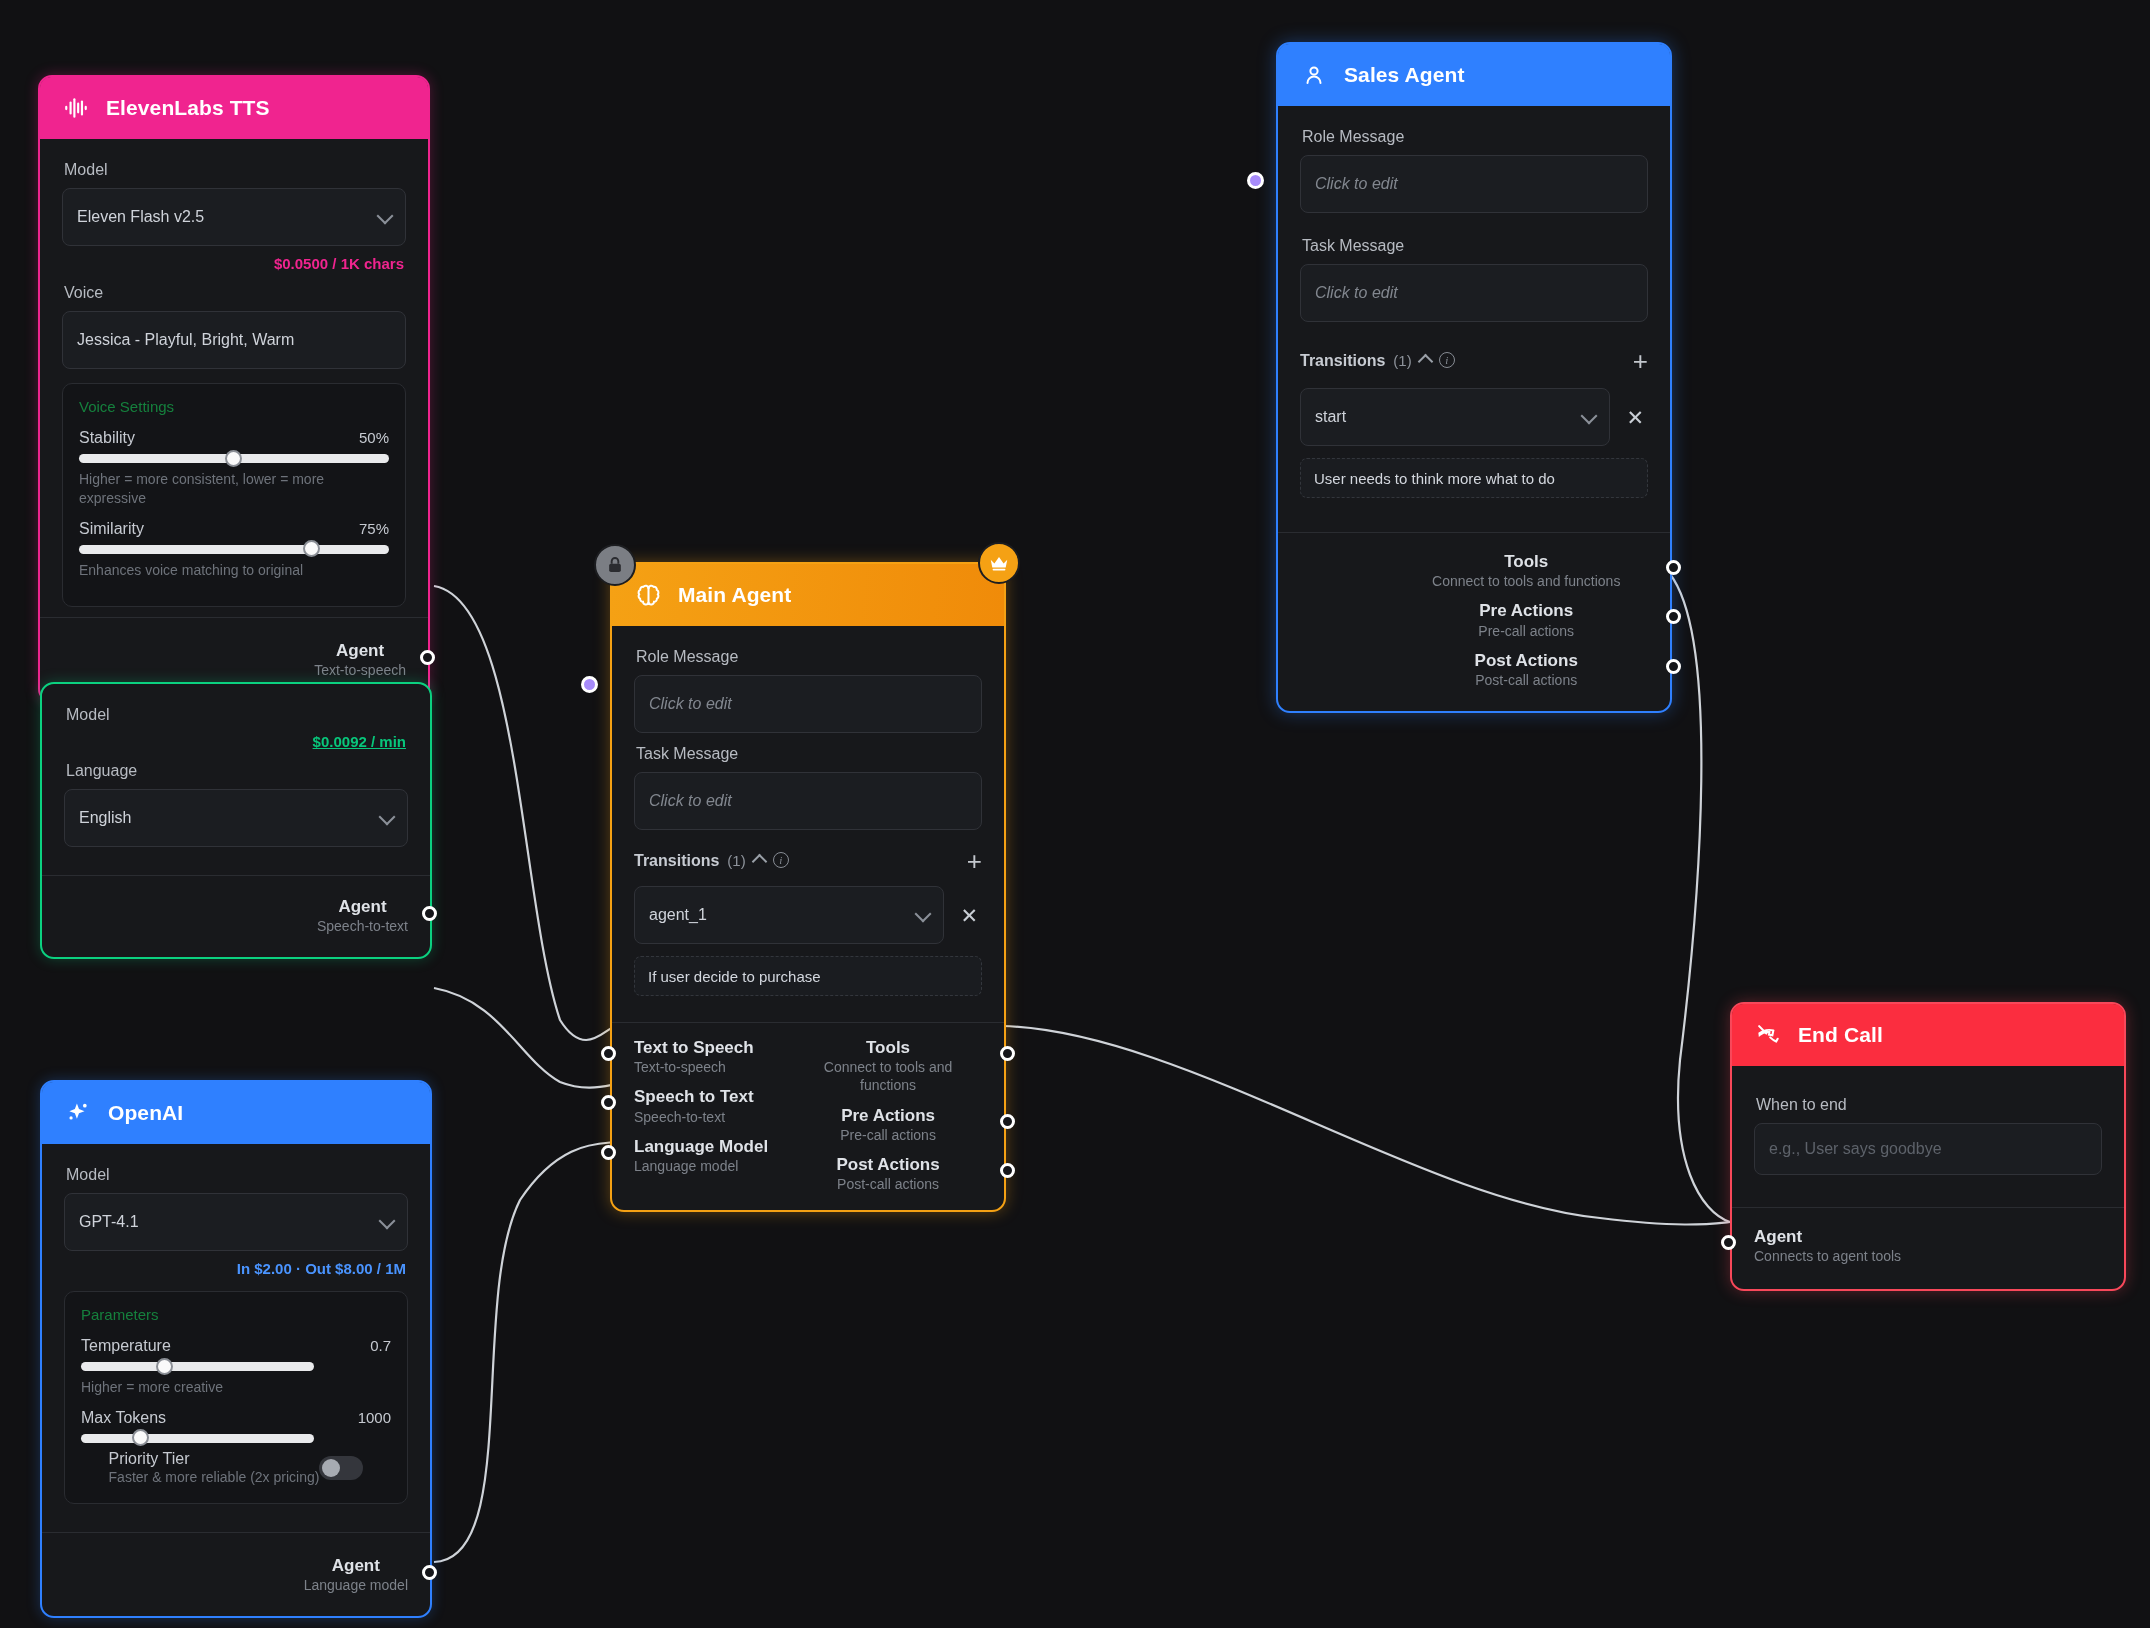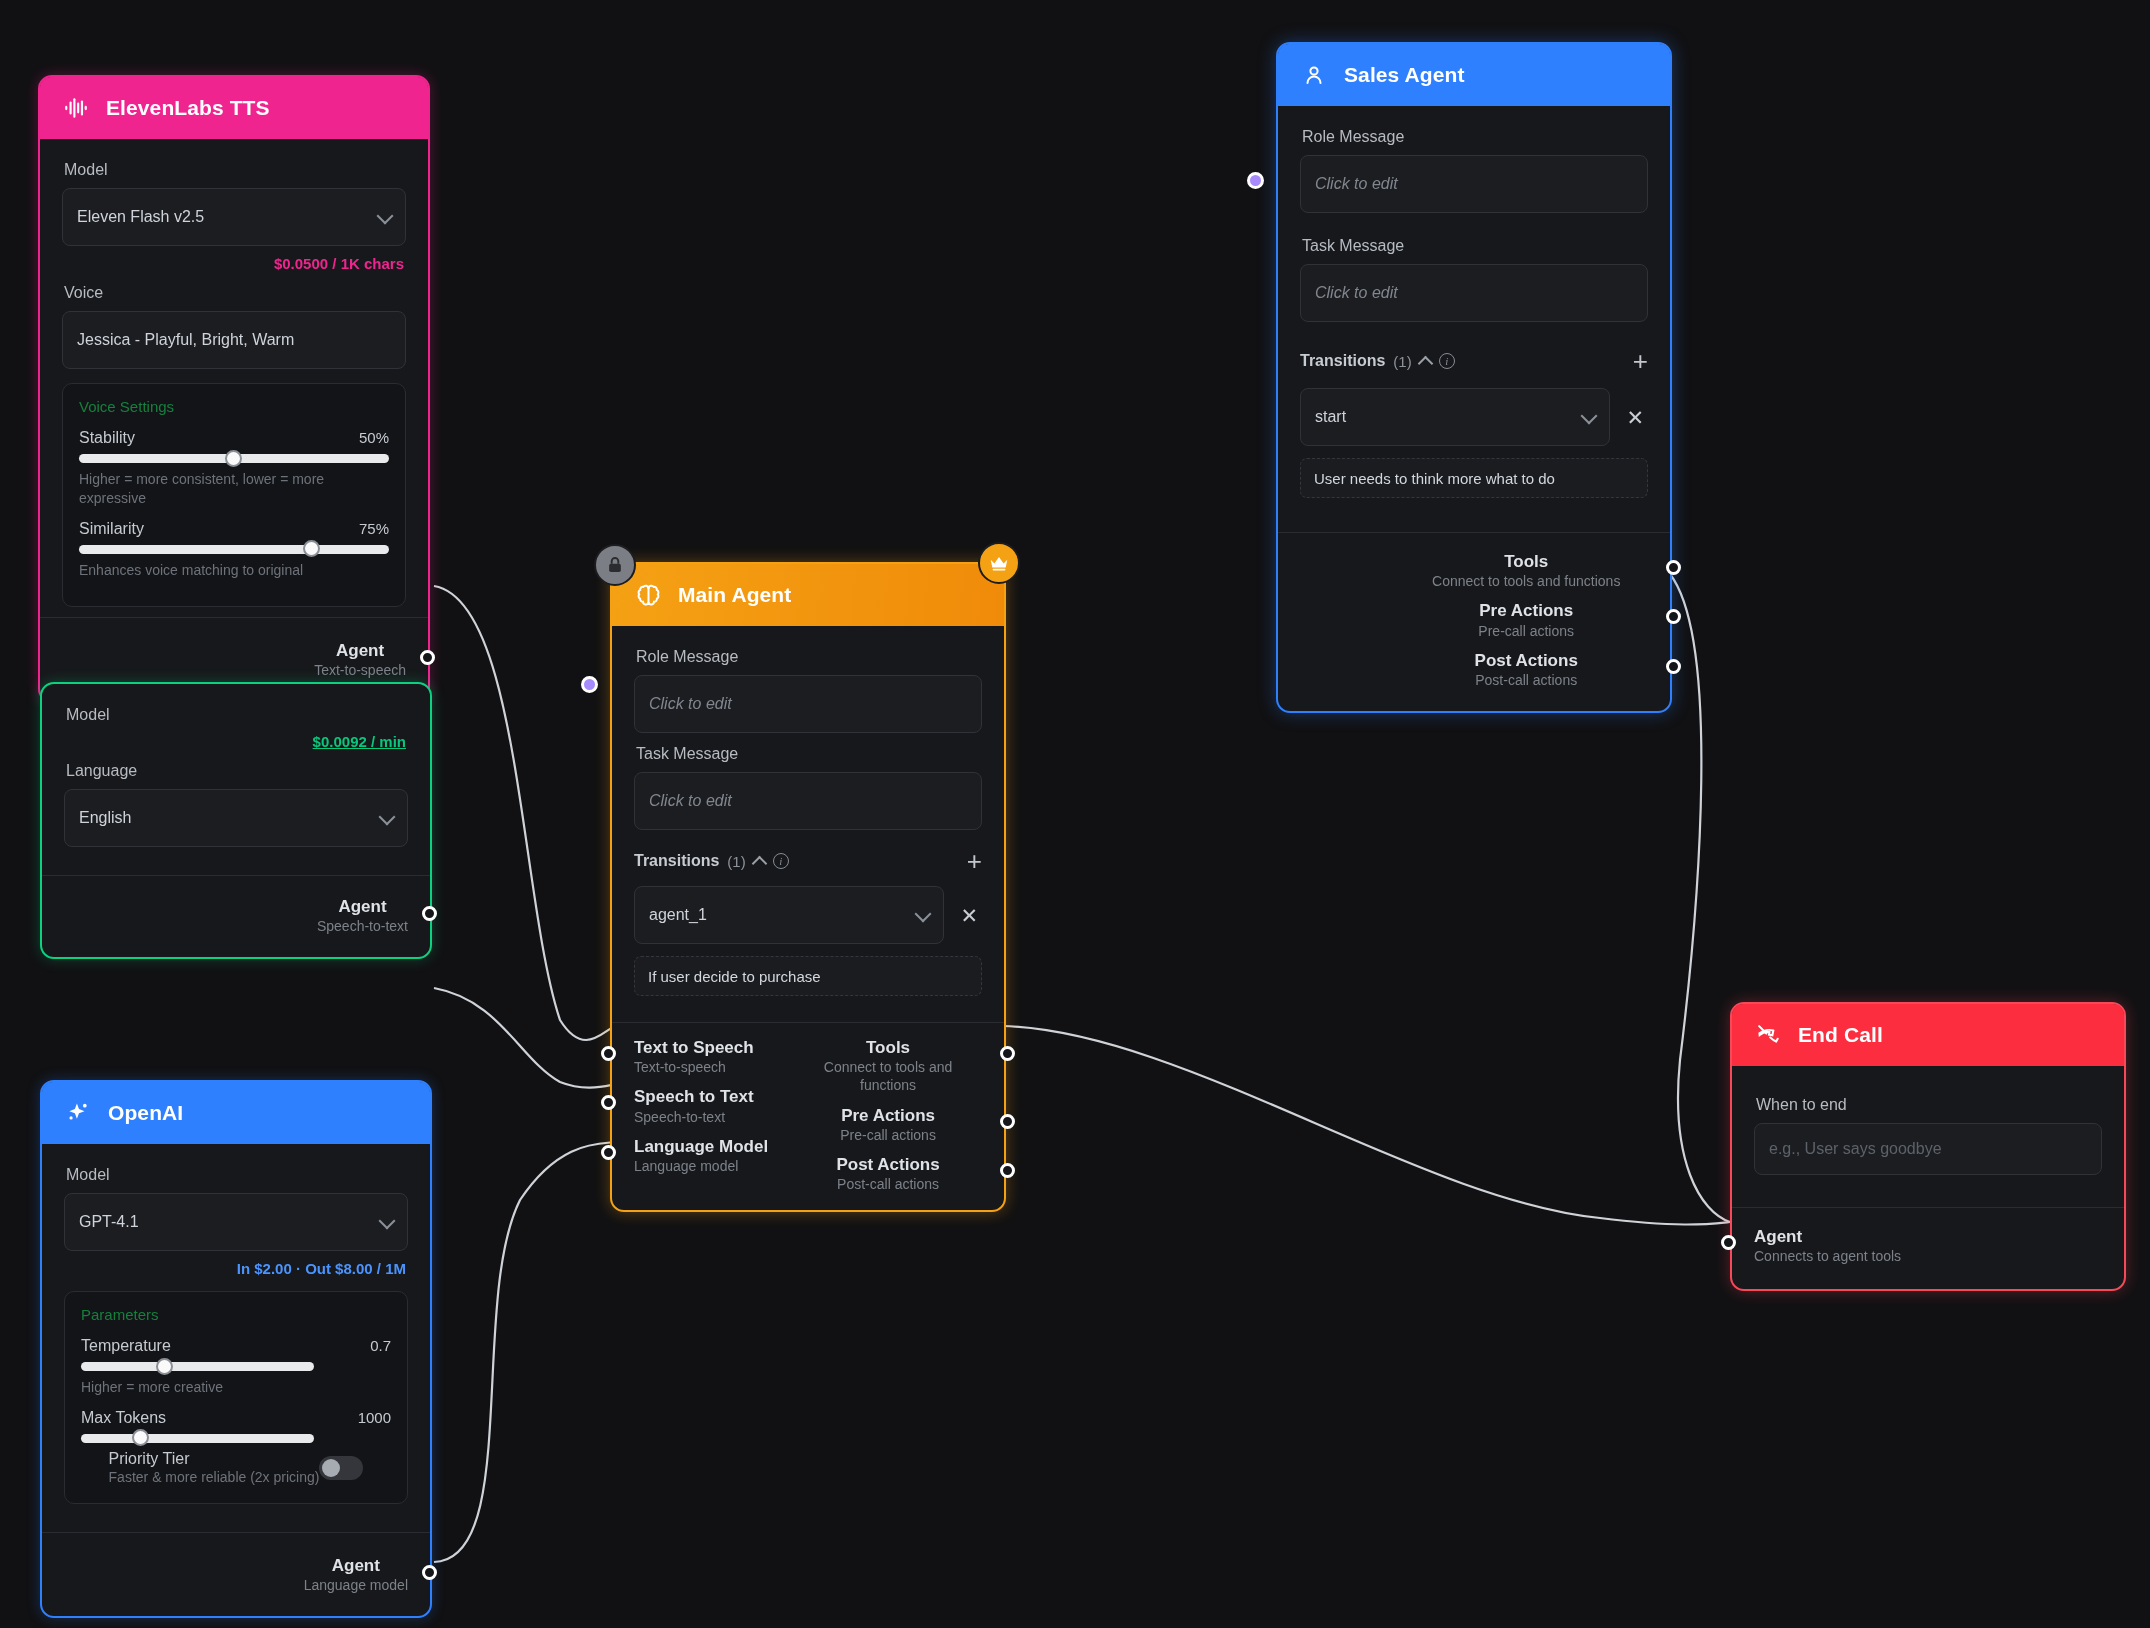--- a/index.html
+++ b/index.html
@@ -103,21 +103,21 @@
   .badge {
     position: absolute; width: 42px; height: 42px; border-radius: 50%;
     display: flex; align-items: center; justify-content: center;
     z-index: 30; border: 2px solid #1c1d20;
   }
   .badge.lock { background: #7b7e84; left: -18px; top: -20px; }
   .badge.crown { background: #f5a114; right: -16px; top: -22px; }
 
   
   .trans-head { display: flex; align-items: center; justify-content: space-between; margin: 18px 0 12px 0; }
-  .trans-head .left { display: flex; align-items: center; gap: 8px; }
+  .trans-head .left { display: flex; gap: 8px; }
   .trans-title { font-size: 16px; color: #c7cbd2; font-weight: 600; }
   .trans-count { font-size: 15px; color: #8d929a; }
   .caret-up { width: 11px; height: 11px; border-left: 2px solid #9aa0a8; border-top: 2px solid #9aa0a8; transform: rotate(45deg); margin-top: 4px; }
   .info-i {
     width: 16px; height: 16px; border-radius: 50%; border: 1.5px solid #878c94;
     font-size: 11px; color: #878c94; display: flex; align-items: center; justify-content: center;
     font-family: "Liberation Serif", serif; font-style: italic;
   }
   .plus { font-size: 26px; color: #c3c7cd; line-height: 1; font-weight: 300; }
 

